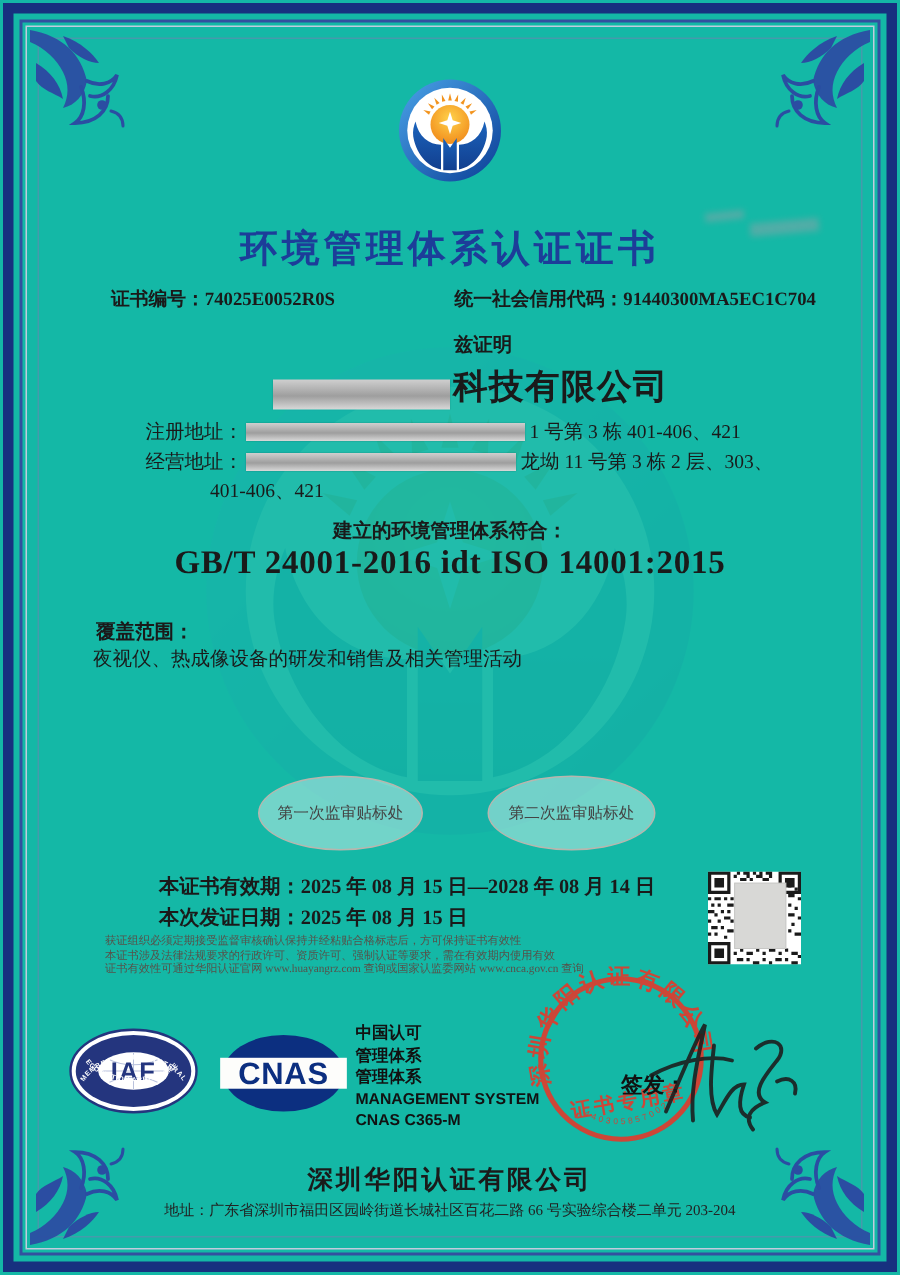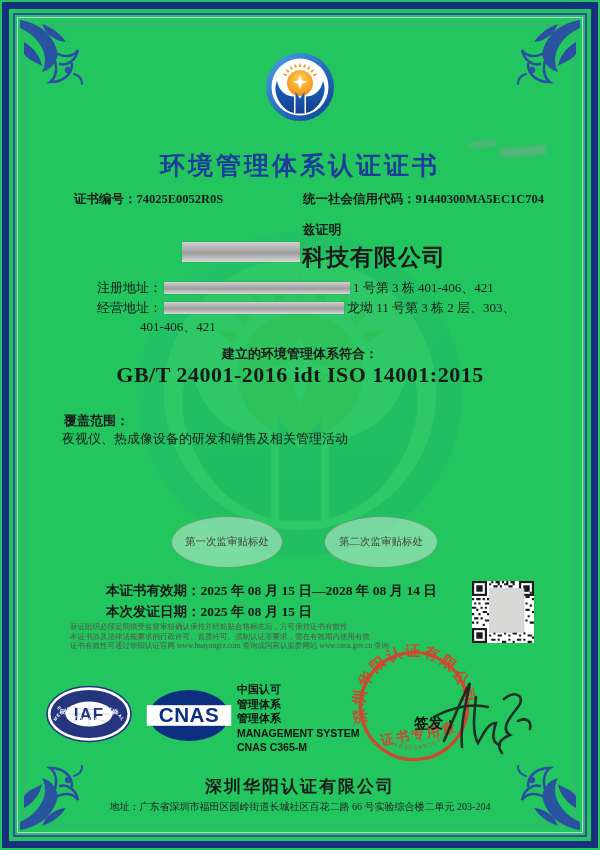--- a/index.html
+++ b/index.html
@@ -1,16 +1,16 @@
 <!DOCTYPE html>
 <html><head>
 <meta charset="utf-8">
 <style>
   html,body{margin:0;padding:0;background:#ffffff;}
-  .page{position:relative;width:600px;height:850px;background:#22c55e;overflow:hidden;
+  .page{position:relative;width:600px;height:850px;background:#14b8a6;overflow:hidden;
         font-family:"Liberation Serif","DejaVu Serif",serif;color:#1a1a1a;}
   
   .b1{position:absolute;inset:2px;border:7px solid #17317f;pointer-events:none;}
   .b2{position:absolute;inset:13px;border:2px solid #33509f;pointer-events:none;}
   .b3{position:absolute;inset:17px;border:1px solid #c2cbde;pointer-events:none;}
   .b4{position:absolute;inset:25px;border:1px solid rgba(110,132,176,.55);pointer-events:none;}
   .corner{position:absolute;width:72px;height:72px;z-index:3;}
   .c-tl{left:16px;top:16px;}
   .c-tr{right:16px;top:16px;transform:scaleX(-1);}
   .c-bl{left:16px;bottom:16px;transform:scaleY(-1);}
@@ -22,21 +22,21 @@
   .sm2{left:500px;top:147px;width:46px;height:9px;transform:rotate(-5deg);}
   
   .abs{position:absolute;z-index:2;}
   .logo{left:264px;top:50px;width:72px;height:74px;}
   .title{left:0;right:0;top:149px;text-align:center;
          font-family:"Liberation Sans","DejaVu Sans",sans-serif;
          font-size:25px;font-weight:bold;color:#1c3d99;letter-spacing:3px;}
   .cert-row{left:74px;right:56px;top:191px;display:flex;justify-content:space-between;
             font-size:12.5px;font-weight:bold;}
   .certify{left:0;right:0;top:221px;text-align:center;font-size:13px;font-weight:bold;margin-left:44px;}
-  .company-row{left:0;right:0;top:242px;display:flex;justify-content:center;align-items:flex-start;margin-left:28px;}
+  .company-row{left:0;right:0;top:242px;display:flex;justify-content:center;align-items:flex-end;margin-left:28px;}
   .redact{background:linear-gradient(180deg,#cfcfcf,#9e9e9e 55%,#d8d8d8);
           box-shadow:0 0 1px rgba(0,0,0,.25);display:inline-block;vertical-align:middle;}
   .redact-lg{width:118px;height:20px;margin-right:2px;}
   .company-name{font-size:23px;font-weight:bold;letter-spacing:1px;}
   .addr{left:97px;top:278px;width:446px;font-size:13px;line-height:19.5px;}
   .addr-row{white-space:nowrap;}
   .addr-label{font-weight:normal;}
   .bar-a{width:186px;height:12px;margin:0 3px 2px 2px;}
   .bar-b{width:180px;height:12px;margin:0 3px 2px 2px;}
   .addr-cont{margin-left:43px;}

